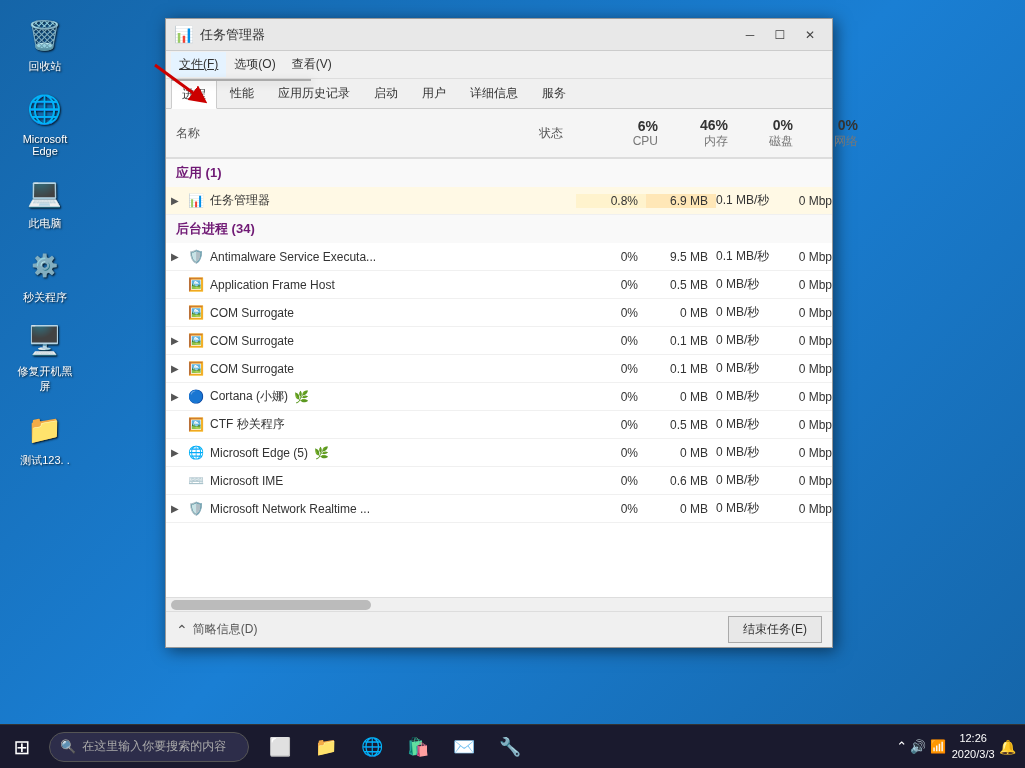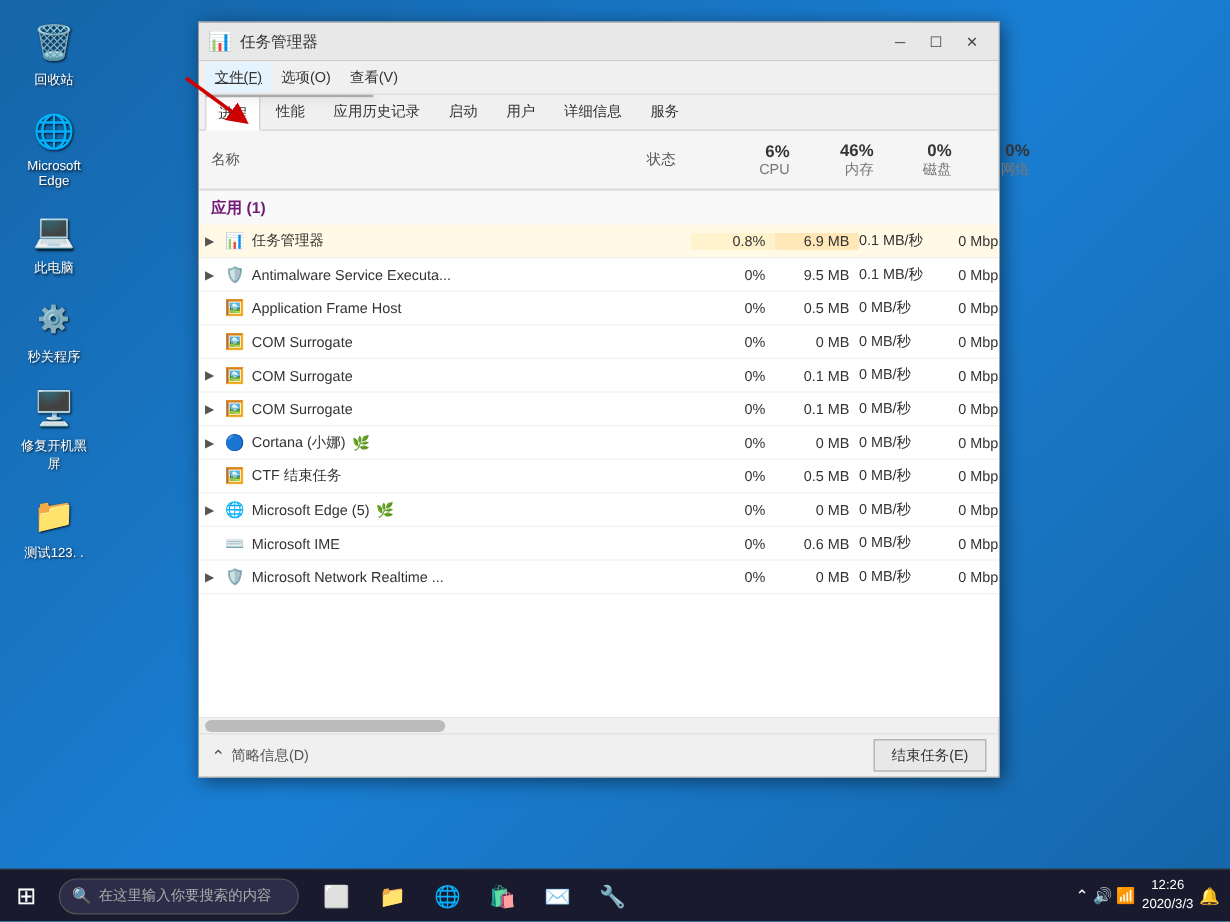--- a/index.html
+++ b/index.html
@@ -565,20 +565,23 @@
           <span class="process-icon">📊</span>
           <span>任务管理器</span>
         </div>
         <div class="process-status"></div>
         <div class="process-cpu usage-low">0.8%</div>
         <div class="process-mem usage-mid">6.9 MB</div>
         <div class="process-disk">0.1 MB/秒</div>
         <div class="process-net">0 Mbps</div>
       </div>
 
+      <div class="section-header">
+        <span>后台进程 (34)</span>
+      </div>
 
       <div class="process-row">
         <div class="process-name-cell">
           <span class="expand-arrow">▶</span>
           <span class="process-icon">🛡️</span>
           <span>Antimalware Service Executa...</span>
         </div>
         <div class="process-status"></div>
         <div class="process-cpu">0%</div>
         <div class="process-mem">9.5 MB</div>
@@ -649,21 +652,21 @@
         <div class="process-cpu">0%</div>
         <div class="process-mem">0 MB</div>
         <div class="process-disk">0 MB/秒</div>
         <div class="process-net">0 Mbps</div>
       </div>
 
       <div class="process-row">
         <div class="process-name-cell">
           <span class="expand-arrow" style="visibility:hidden;">▶</span>
           <span class="process-icon">🖼️</span>
-          <span>CTF 结束任务</span>
+          <span>CTF 秒关程序</span>
         </div>
         <div class="process-status"></div>
         <div class="process-cpu">0%</div>
         <div class="process-mem">0.5 MB</div>
         <div class="process-disk">0 MB/秒</div>
         <div class="process-net">0 Mbps</div>
       </div>
 
       <div class="process-row">
         <div class="process-name-cell">

